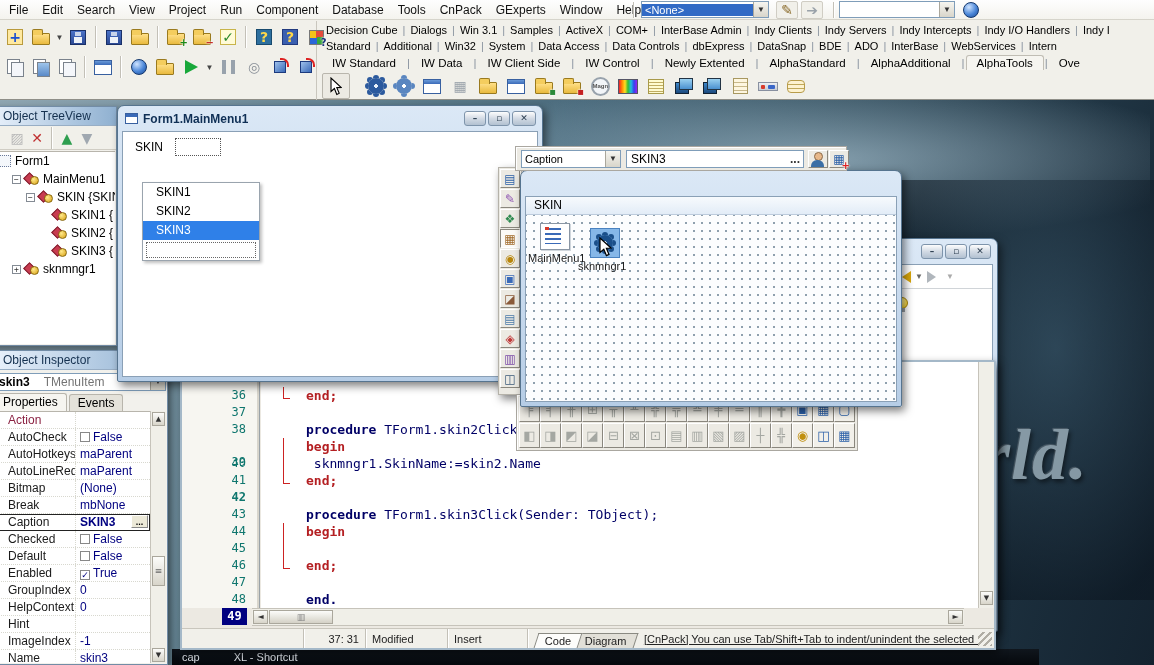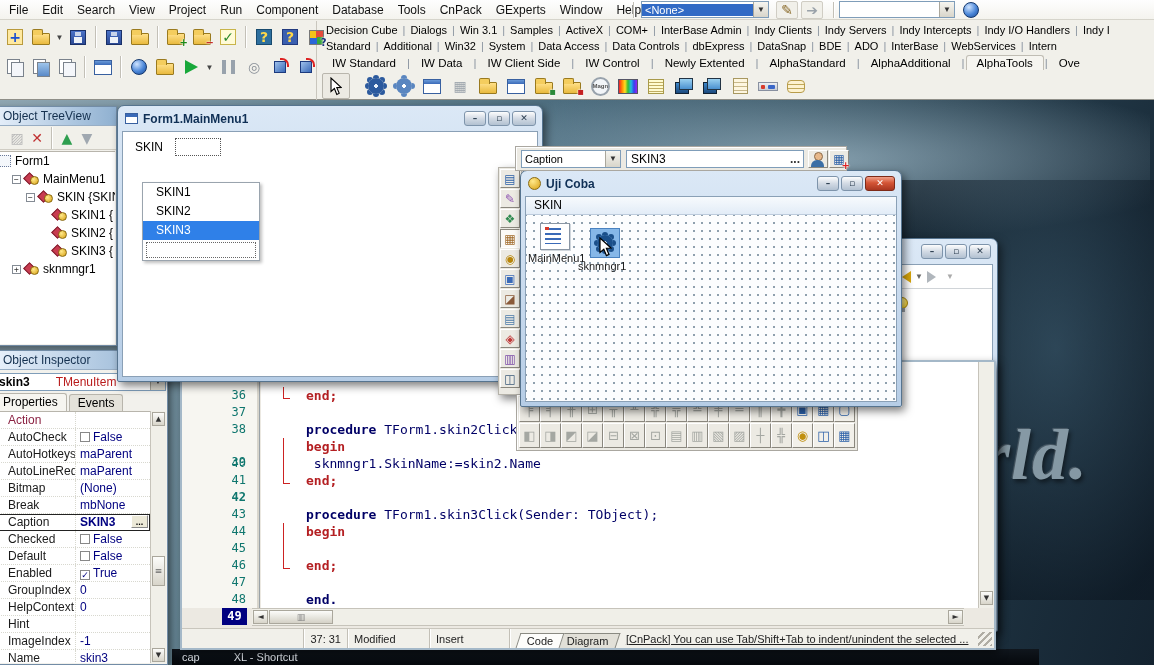--- a/index.html
+++ b/index.html
@@ -105,21 +105,21 @@
   .expander{display:inline-block;width:9px;height:9px;border:1px solid #848b94;background:#fff;font:8px/7px "DejaVu Sans Mono",monospace;text-align:center;color:#333;margin-right:3px;vertical-align:1px}
   .exp-sp{display:inline-block;width:12px}
   .di{position:relative;display:inline-block;width:16px;height:13px;margin-right:3px;vertical-align:-2px}
   .di::before{content:"";position:absolute;left:1px;top:2px;width:7px;height:7px;transform:rotate(45deg);background:#c83c50;border:1px solid #7d1f2e}
   .di::after{content:"";position:absolute;right:1px;bottom:0;width:7px;height:7px;border-radius:50%;background:radial-gradient(circle at 35% 35%,#ffe98a,#d8a014);border:1px solid #8a6a10}
   .ti-form{display:inline-block;width:13px;height:12px;border:1px dotted #6a7a9a;background:#f4f7fb;margin-right:4px;vertical-align:-2px}
   
   #inspector-window{left:-10px;top:350px;width:178px;height:315px;z-index:8}
   #oi-combo{position:absolute;left:3px;top:22px;width:172px;height:18px;background:#fff;border:1px solid #7f9db9;display:flex;align-items:center;font-size:12px}
   #oi-combo .oname{padding-left:4px;font-weight:bold}
-  #oi-combo .otype{margin-left:26px;color:#b91c1c}
+  #oi-combo .otype{margin-left:14px;color:#737373}
   #oi-tabs{position:absolute;left:3px;top:42px;height:18px;display:flex;align-items:flex-end;font-size:12px}
   .oi-tab{padding:1px 8px;border:1px solid #b8b5ac;border-bottom:none;border-radius:3px 3px 0 0;background:#e4e2da;margin-right:2px}
   .oi-tab.active{background:#f6f5f0;font-weight:normal;position:relative;top:0px;padding-bottom:2px}
   #prop-rows{position:absolute;left:1px;right:17px;top:60px;bottom:1px;background:#fff;overflow:hidden;border-top:1px solid #b8b5ac}
   .prow{display:flex;align-items:center;height:17px;border-bottom:1px dotted #d8d8cf;font-size:12px;position:relative}
   .pname{width:84px;padding-left:16px;color:#1a1a1a;white-space:nowrap;overflow:hidden;flex:none;border-right:1px dotted #d8d8cf;height:100%;line-height:16px}
   .pval{flex:1;color:#000080;padding-left:4px;white-space:nowrap;overflow:hidden;line-height:16px}
   .pval .bold{font-weight:bold}
   .chk{display:inline-block;width:10px;height:10px;border:1px solid #888;background:#fff;margin-right:3px;font:bold 9px/9px "DejaVu Sans",sans-serif;color:#000080;text-align:center;vertical-align:-1px}
   .prow.sel-row{outline:1px solid #222;outline-offset:-1px}
@@ -461,21 +461,21 @@
     <div id="vscroll">
       <div class="sc-arrow" style="top:229px">▼</div>
     </div>
     <div id="hscroll">
       <div class="hs-btn" style="left:1px">◄</div>
       <div id="hthumb">▥</div>
       <div class="hs-btn" style="right:1px">►</div>
     </div>
     <div id="statusbar">
       <div class="scell" style="width:122px"></div>
-      <div class="scell" style="width:44px;justify-content:flex-end">37: 31</div>
+      <div class="scell" style="width:62px;justify-content:flex-end">37: 31</div>
       <div class="scell" style="width:82px">Modified</div>
       <div class="scell" style="width:80px">Insert</div>
       <div id="stabs">
           <span class="stab active"><span class="stxt">Code</span></span>
           <span class="stab"><span class="stxt">Diagram</span></span>
         </div>
       <div id="smsg">[CnPack] You can use Tab/Shift+Tab to indent/unindent the selected ...</div>
       <div id="grip"></div>
     </div>
   </div>
@@ -643,29 +643,20 @@
         <button class="sbtn">
           <span class="gi" style="color: rgb(122, 74, 168);">▥</span>
         </button>
         <button class="sbtn">
           <span class="gi" style="color: rgb(58, 90, 122);">◫</span>
         </button>
       </div>
   </div>
 
   <div class="win vframe" id="form-designer">
-    <div class="vtitle">
-      <span style="display:inline-block;width:13px;height:13px;border-radius:50%;background:radial-gradient(circle at 35% 30%,#ffe98a,#d8a014);border:1px solid #8a6a10"></span>
-      <span class="ttxt">Uji Coba</span>
-      <span class="cap-btns">
-        <button class="cbtn b-min"></button>
-        <button class="cbtn b-max"></button>
-        <button class="cbtn close b-cls"></button>
-      </span>
-    </div>
     <div id="fd-inner">
       <div id="fd-menubar">SKIN</div>
       <div id="fd-canvas">
         <div id="cmp-mainmenu">
           <span class="bars"></span>
           <span class="dot"></span>
         </div>
         <div class="cmp-label" style="left:2px;top:37px">MainMenu1</div>
         <div id="cmp-skin">
           <span class="fi fi-gear"></span>

